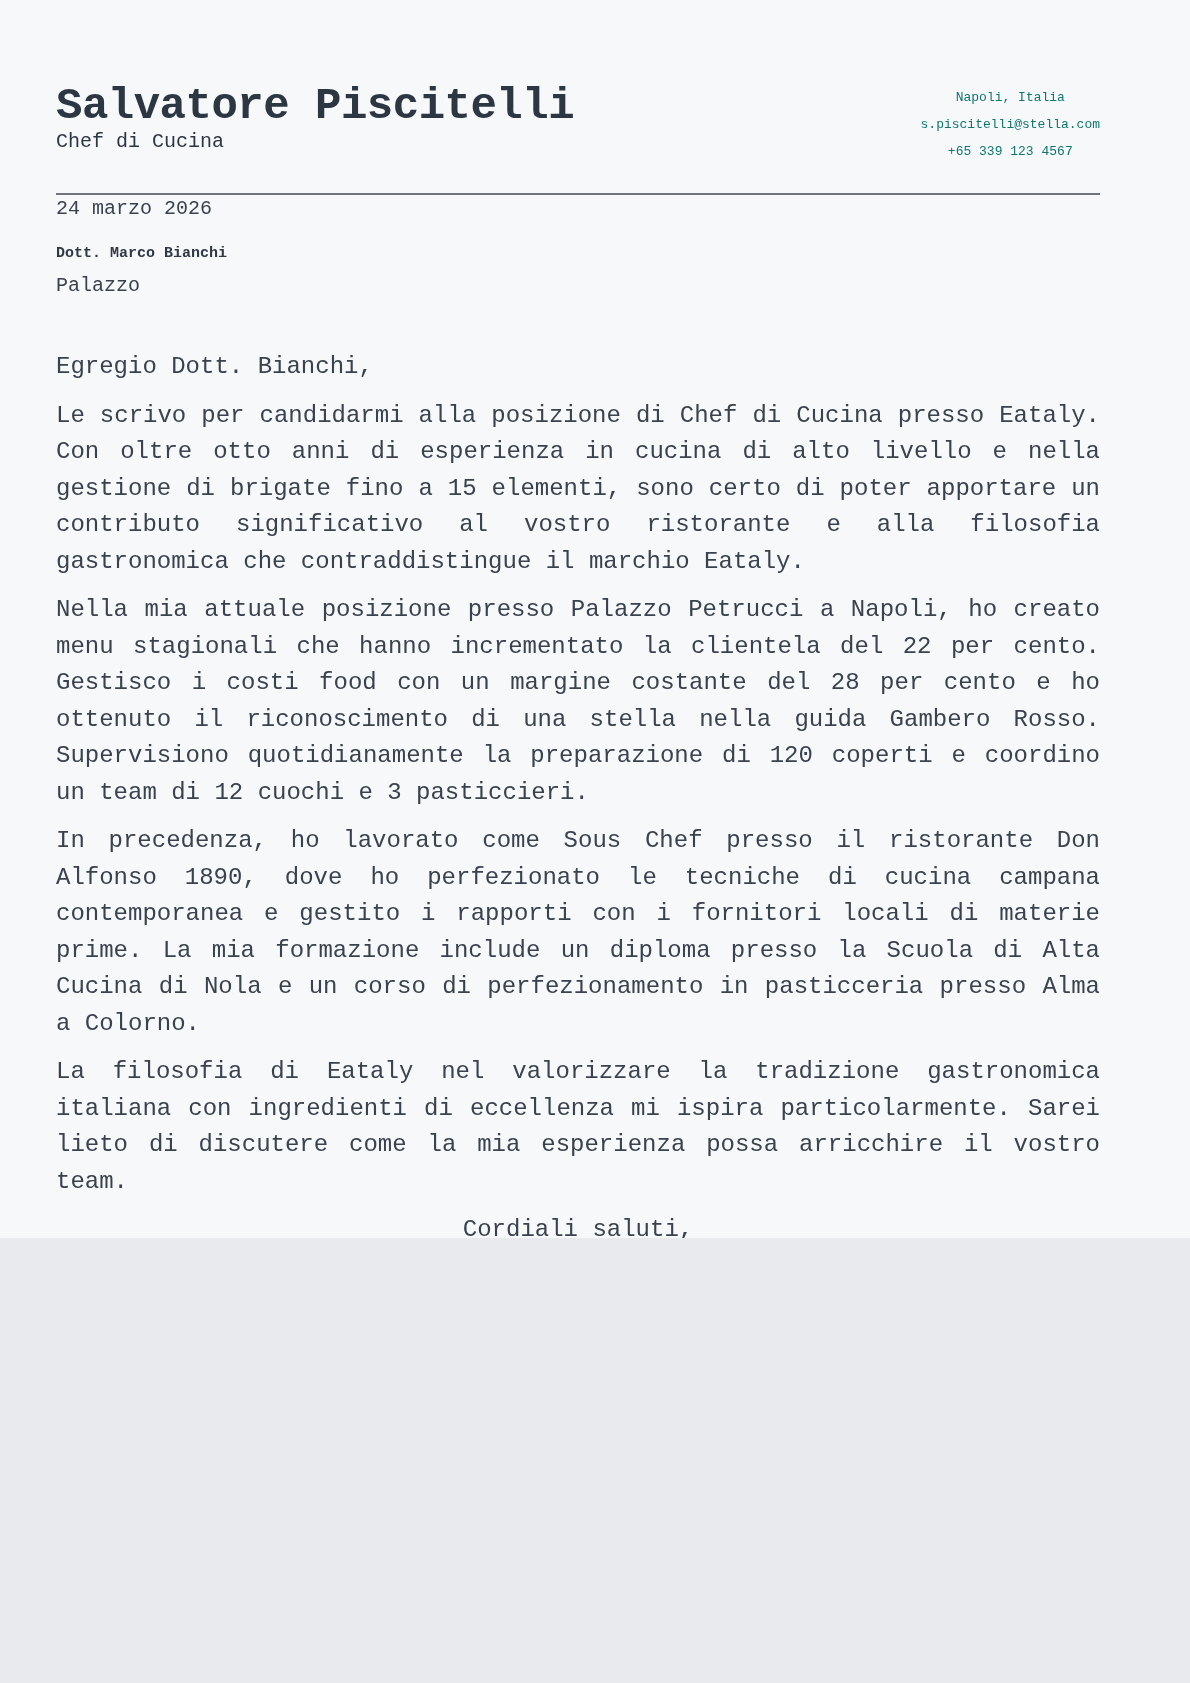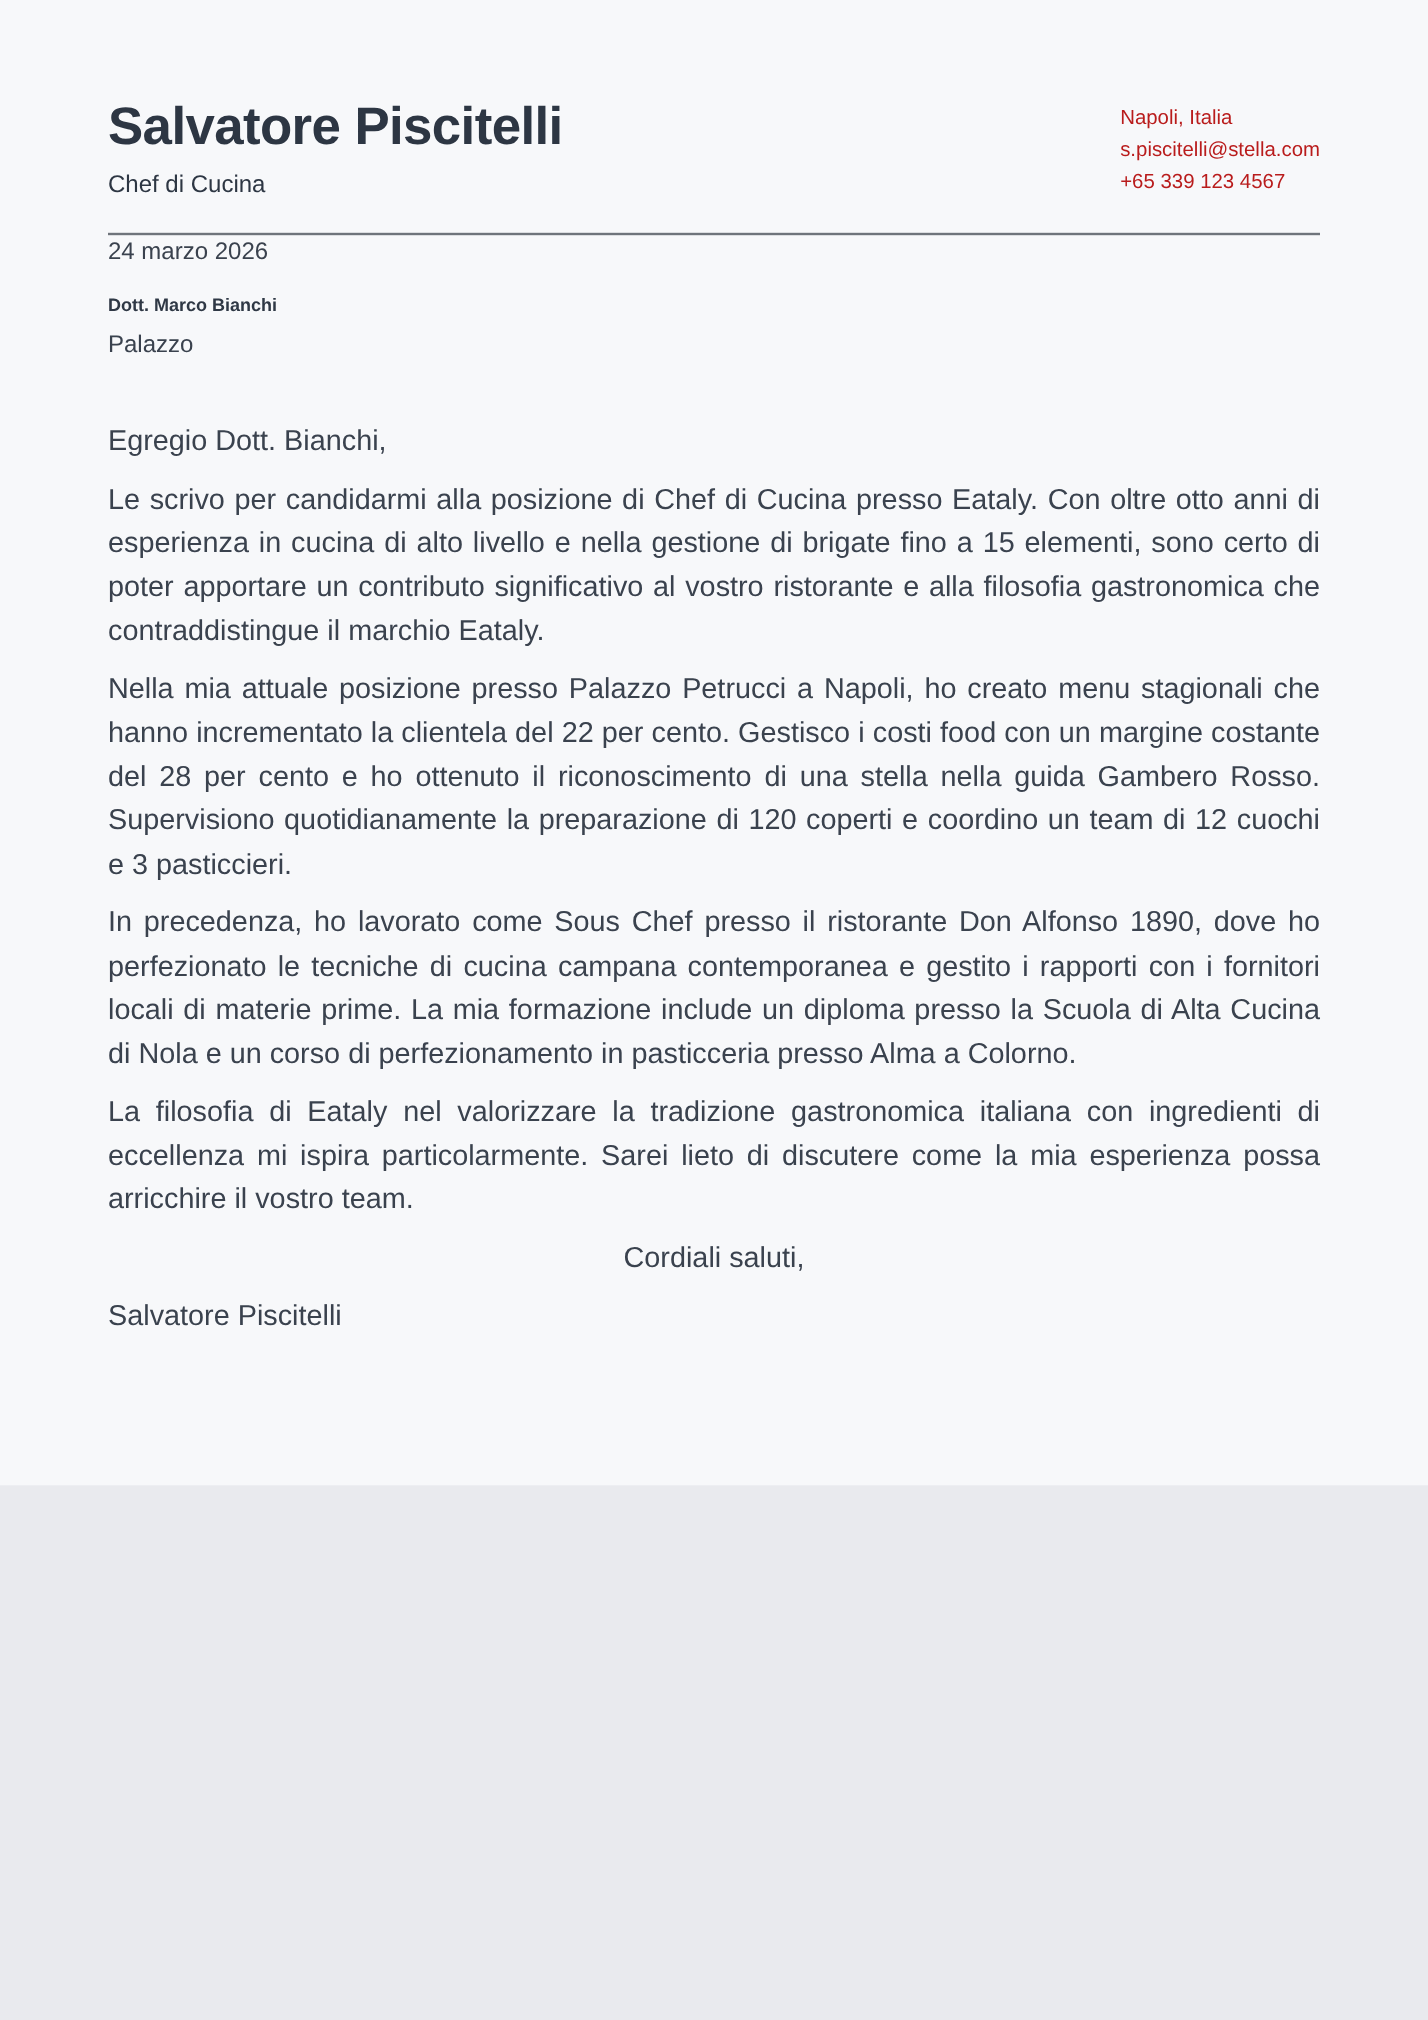--- a/index.html
+++ b/index.html
@@ -1,50 +1,50 @@
 <!DOCTYPE html>
 <html><head>
 <meta charset="utf-8">
 <style>
   * { margin: 0; padding: 0; box-sizing: border-box; }
   html, body { background: #e9eaee; }
   .page {
     width: 1190px;
     height: 1238px;
     background: #f7f8fa;
-    font-family: Liberation Sans, sans-serif;
+    font-family: Liberation Mono, monospace;
     color: #3a424e;
-    padding: 82px 90px 60px 90px;
+    padding: 82px 90px 60px 56px;
     position: relative;
     overflow: hidden;
   }
   
   .header {
     display: flex;
     justify-content: space-between;
     align-items: flex-start;
   }
   .identity { max-width: 620px; }
   .candidate-name {
     font-size: 44px;
     font-weight: 700;
     letter-spacing: -0.5px;
     color: #2d3643;
     line-height: 1.1;
   }
   .job-title {
     font-size: 20px;
     color: #2d3643;
-    margin-top: 13px;
+    margin-top: 0;
   }
   .contact {
-    text-align: left;
-    font-size: 17px;
+    text-align: center;
+    font-size: 13px;
     line-height: 27px;
-    color: #b91c1c;
+    color: #0f766e;
     padding-top: 2px;
     white-space: nowrap;
   }
   .divider {
     border: none;
     border-top: 2px solid #6f747b;
     margin-top: 28px;
   }
   
   .letter-date {

